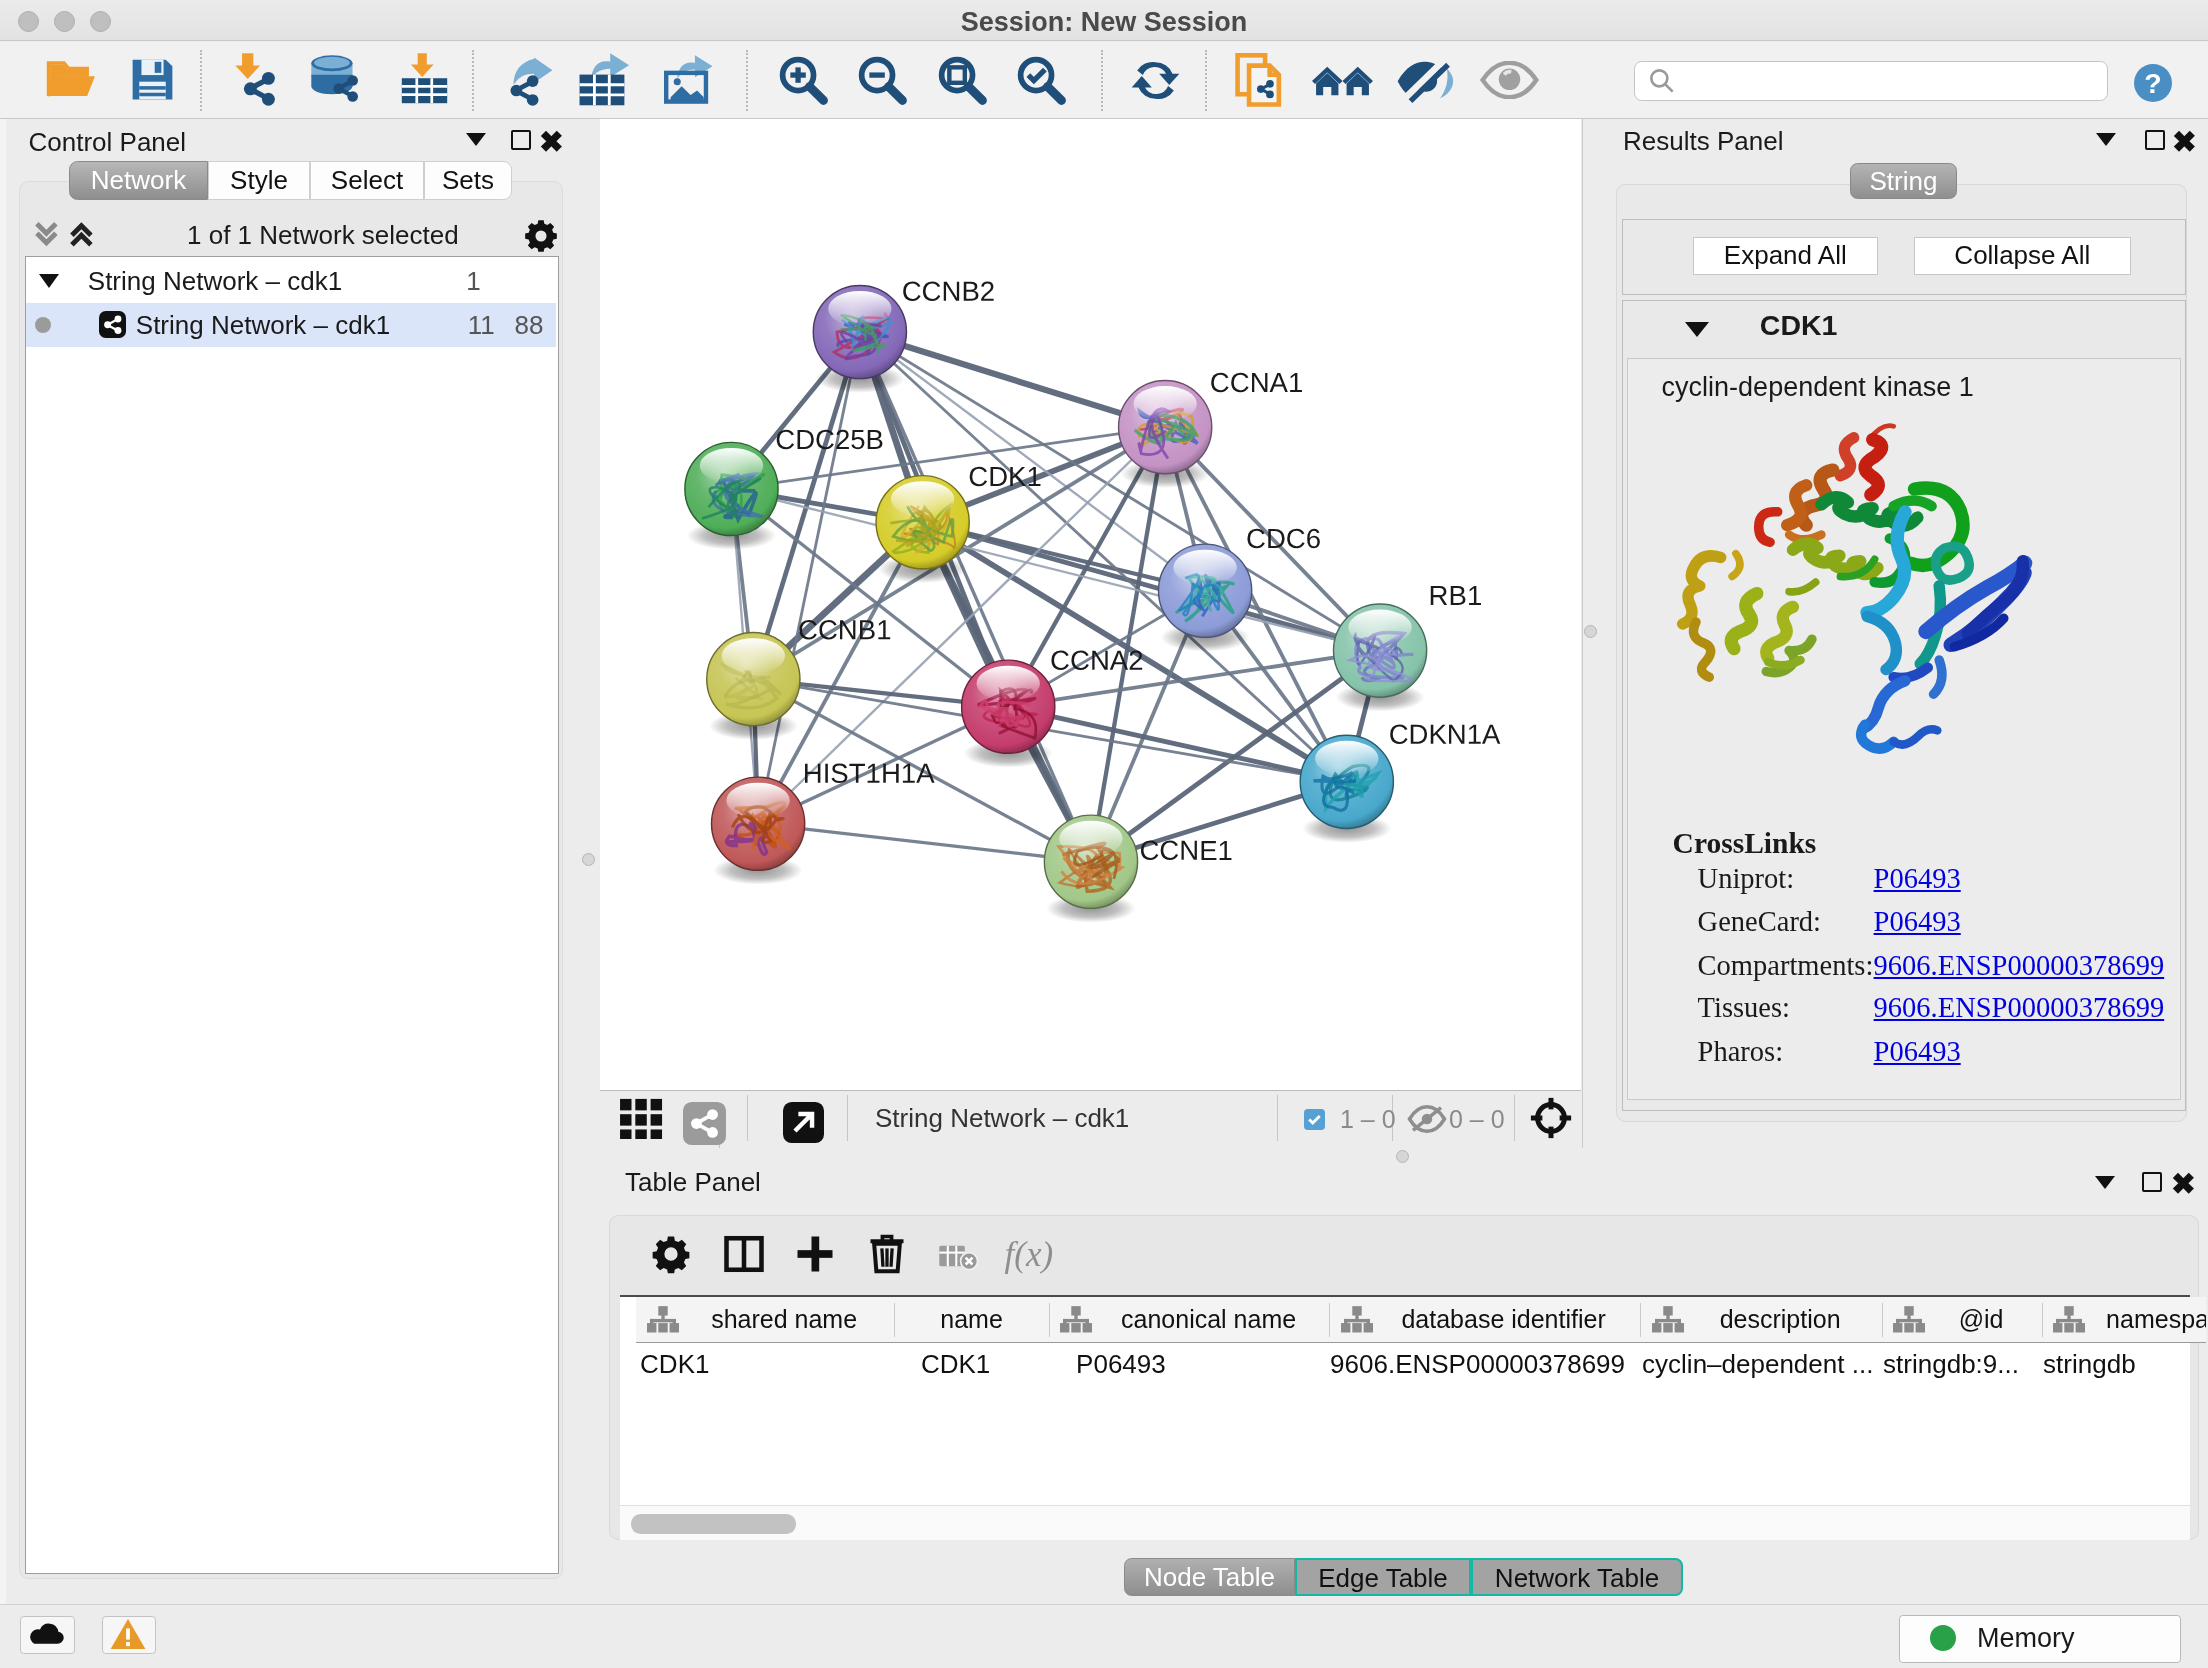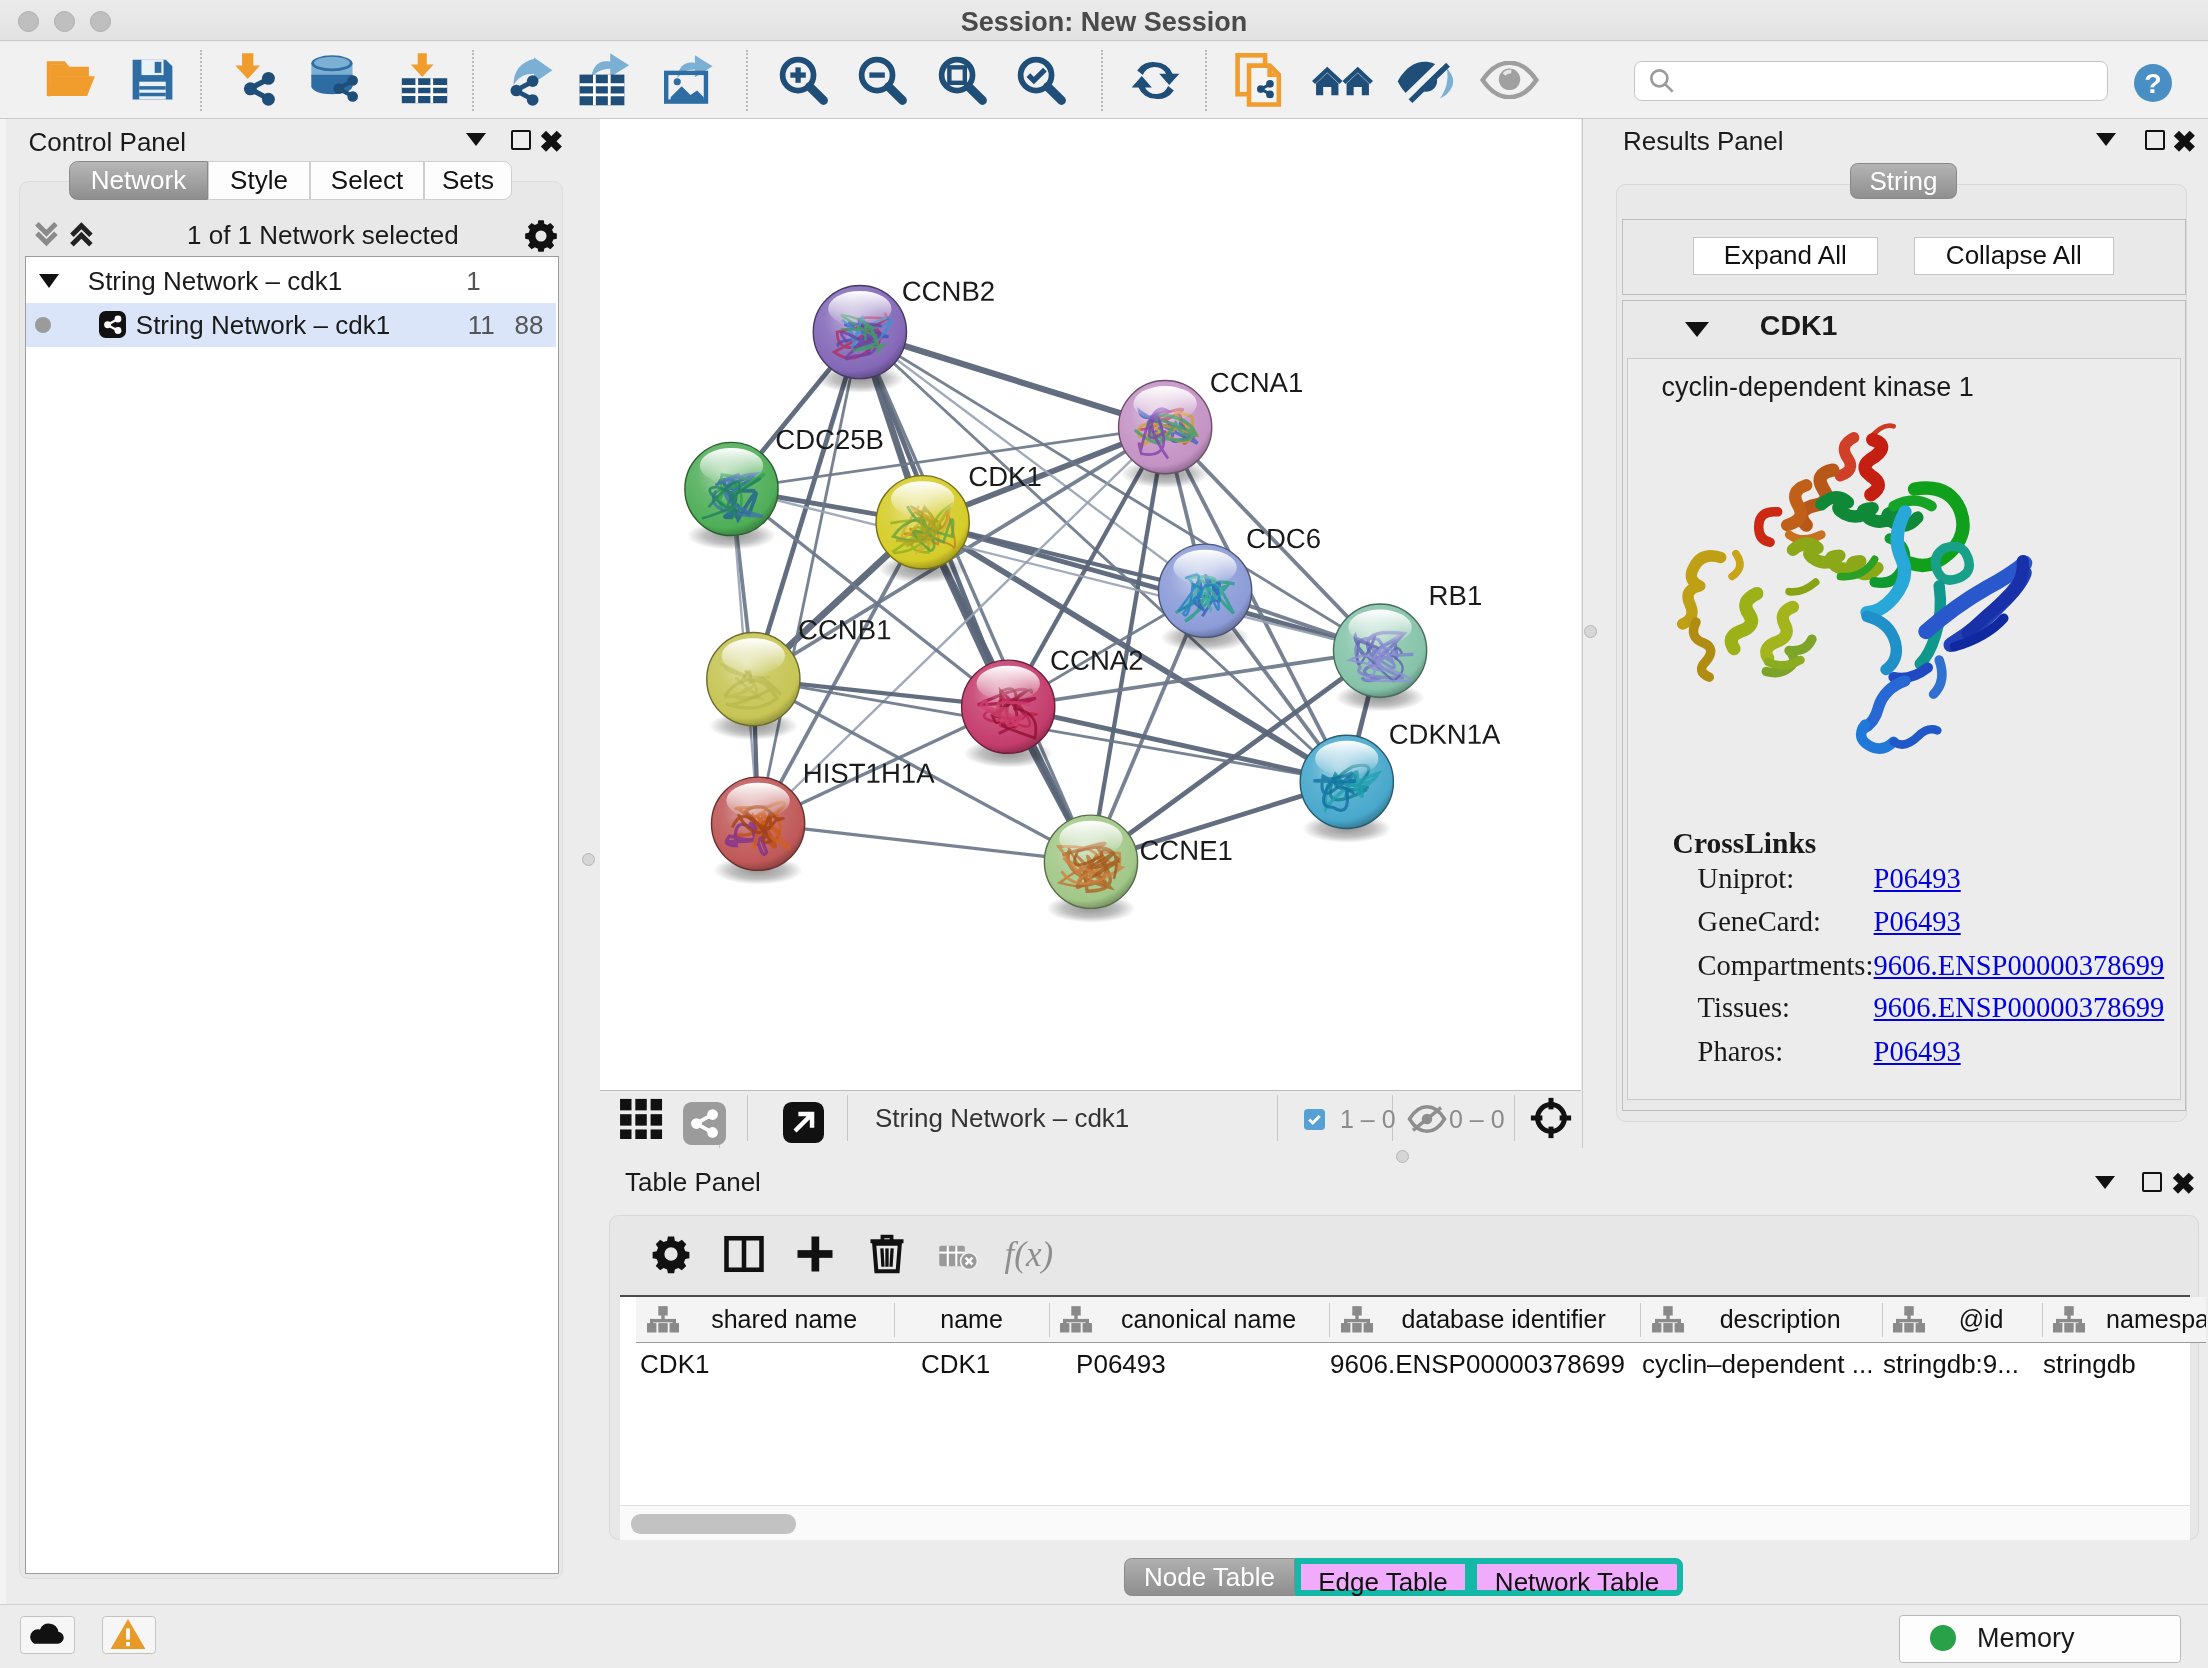--- a/index.html
+++ b/index.html
@@ -40,21 +40,21 @@
 
 #tpanel{position:absolute;left:600px;top:1148px;width:1608px;height:455px;background:#ececec}
 #tpbox{position:absolute;left:8.6px;top:67px;width:1590px;height:325px;background:#e7e7e7;border-radius:9.5px;border:1px solid #d8d8d8}
 #ttable{position:absolute;left:10.5px;top:79px;width:1570px;height:210px;background:#fff;border-top:2.9px solid #4a4a4a}
 #thead{position:absolute;left:16px;top:0;width:1570px;height:46px;background:#f4f4f4;border-bottom:1.9px solid #9a9a9a;font-size:25px}
 .hsep{position:absolute;top:5.7px;height:34px;width:0;border-left:1.9px solid #c9c9c9}
 .hcell{position:absolute;top:0;height:44px;line-height:44px;text-align:center;color:#111}
 .dcell{position:absolute;top:46px;height:43px;line-height:43px;font-size:26px;color:#111}
 #tscroll{position:absolute;left:10.5px;top:289px;width:1570px;height:35px;background:#fafafa;border-top:1px solid #e0e0e0}
 #tthumb{position:absolute;left:10.5px;top:7.6px;width:165px;height:20px;background:#c2c2c2;border-radius:9.5px}
-.btab{position:absolute;top:410px;height:38px;background:#f0abfc;border:6px solid #14b8a6;color:#111;font-size:26px;text-align:center;line-height:36px}
+.btab{position:absolute;top:410px;height:38px;background:#a3a3a3;border:2px solid #14b8a6;color:#111;font-size:26px;text-align:center;line-height:36px}
 .btab.tabsel{background:linear-gradient(#b0b0b0,#8e8e8e);color:#fff;border:1px solid #8a8a8a}
 
 #statusbar{position:absolute;left:0;top:1604px;width:2208px;height:65px;background:#ececec;border-top:1px solid #d2d2d2}
 .sbtn{position:absolute;top:11.4px;height:38px;background:#f6f6f6;border:1.9px solid #c3c3c3;border-radius:3.8px}
 #membtn{position:absolute;left:1899px;top:9.5px;width:282px;height:48px;background:#fdfdfd;border:1.9px solid #b9b9b9;border-radius:3.8px;font-size:27px;line-height:44px}
 </style></head>
 <body>
 <div id="titlebar">
   <div class="tl" style="left:18px"></div>
   <div class="tl" style="left:54px"></div>
@@ -590,21 +590,21 @@
 </div>
 
 <div id="rpanel">
   <div class="phead" style="position:absolute;left:40px;top:6.7px">Results Panel</div>
   <div class="pctl-tri" style="left:513px;top:14.3px"></div>
   <div class="pctl-sq" style="left:562px;top:10.5px"></div>
   <div class="pctl-x" style="left:589px;top:7.6px">✖</div>
   <div id="rpbox">
     <div class="rbox" style="left:4.8px;top:34px;width:564px;height:76px">
       <div class="btn" style="left:70px;top:17px;width:185px;line-height:35px">Expand All</div>
-      <div class="btn" style="left:291px;top:17px;width:200px;line-height:35px">Collapse All</div>
+      <div class="btn" style="left:291px;top:17px;width:217px;line-height:35px">Collapse All</div>
     </div>
     <div class="rbox" style="left:4.8px;top:115px;width:564px;height:811px">
       <div style="position:absolute;left:62px;top:21px;width:0;height:0;border-left:12.4px solid transparent;border-right:12.4px solid transparent;border-top:15px solid #111"></div>
       <div style="position:absolute;left:137px;top:7.6px;font-size:28.5px;font-weight:bold">CDK1</div>
       <div style="position:absolute;left:3.8px;top:57px;width:554px;height:742px;background:#ececec;border:1px solid #c9c9c9">
         <div style="position:absolute;left:34px;top:13.3px;font-size:27px">cyclin-dependent kinase 1</div>
         <svg id="protein" width="380" height="371" style="position:absolute;left:49px;top:31px" viewBox="0 0 400 390">
             <path d="M228 38 q-12 -4 -26 14" fill="none" stroke="#cc3a24" stroke-width="5" stroke-opacity="1.0" stroke-linecap="round" stroke-linejoin="round"></path>
 <path d="M206 52 q18 6 2 18 q-18 10 -4 20 q16 10 0 20" fill="none" stroke="#c41f10" stroke-width="14" stroke-opacity="1.0" stroke-linecap="round" stroke-linejoin="round"></path>
 <path d="M186 50 q-16 8 -6 22 q8 12 -8 18" fill="none" stroke="#d04028" stroke-width="12" stroke-opacity="1.0" stroke-linecap="round" stroke-linejoin="round"></path>

